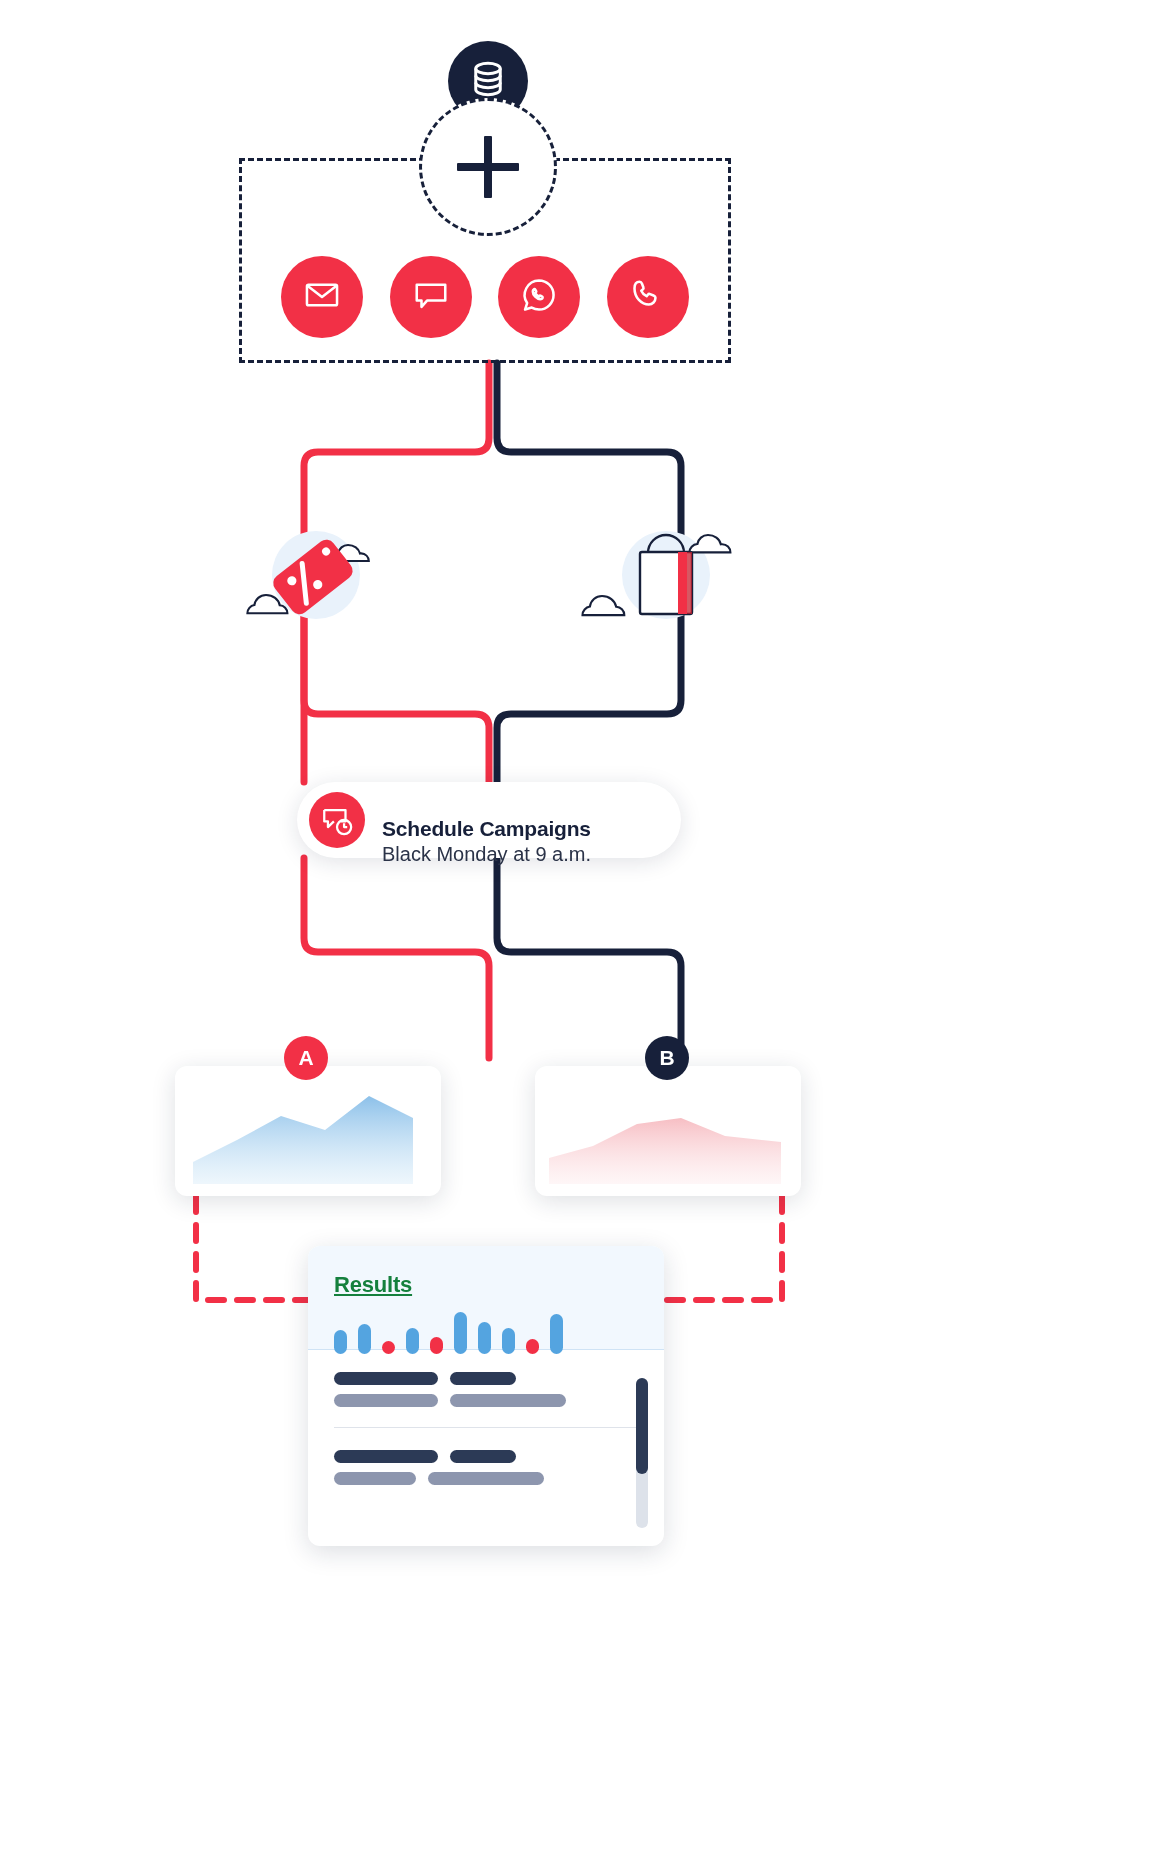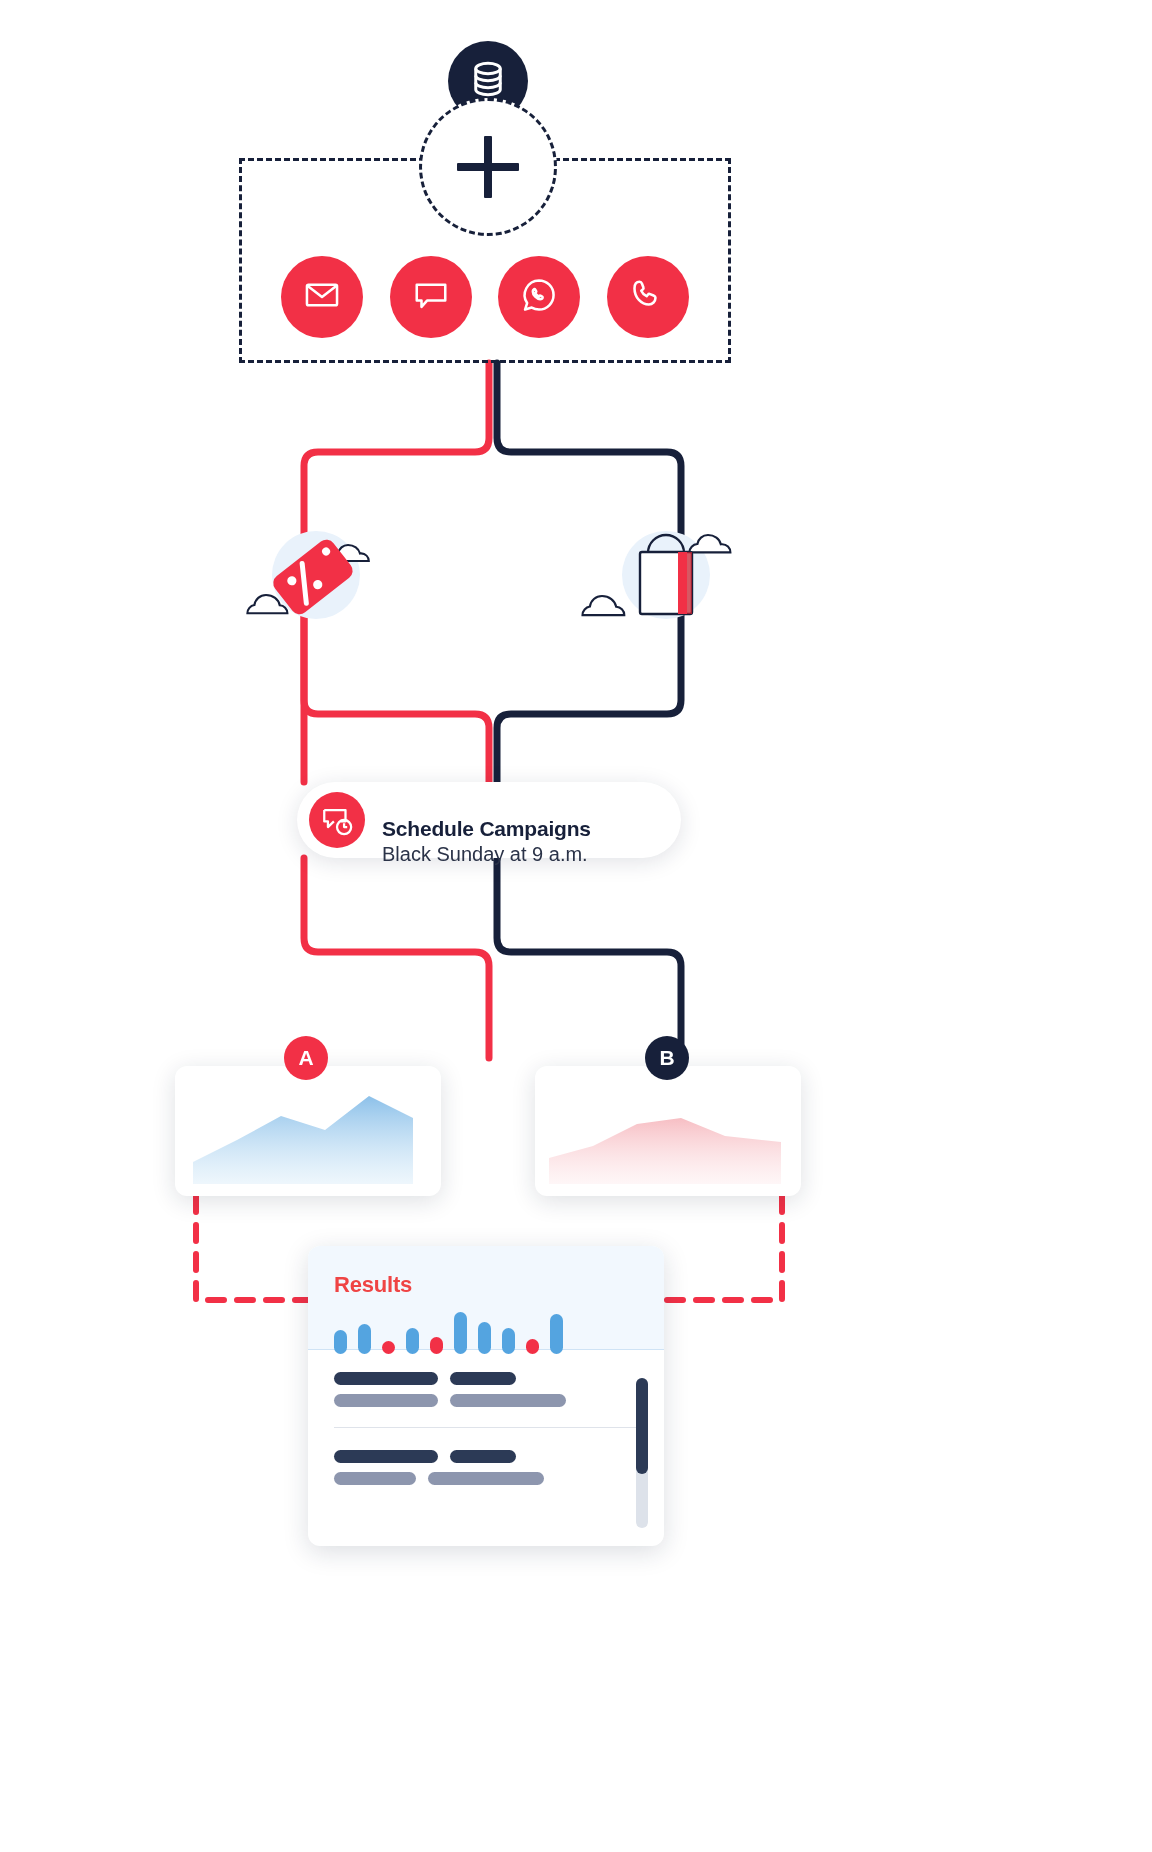--- a/index.html
+++ b/index.html
@@ -113,21 +113,21 @@
     left: 308px; top: 1246px; width: 356px; height: 300px;
     background: #ffffff; border-radius: 12px;
     box-shadow: 0 6px 26px rgba(23,32,58,.15);
     z-index: 5; overflow: hidden;
   }
   #results-head {
     background: #f2f8fe; padding: 26px 26px 0 26px; height: 104px;
     border-bottom: 1px solid #cfe3f5;
   }
   #results-title {
-    font-size: 22px; font-weight: bold; color: #ef4444; letter-spacing: -.2px;
+    font-size: 22px; font-weight: bold; color: #15803d; letter-spacing: -.2px; text-decoration: underline;
   }
   #results-bars {
     display: flex; align-items: flex-end; gap: 11px;
     height: 46px; margin-top: 10px;
   }
   .rbar { width: 13px; border-radius: 7px; }
   #results-rows { padding: 0 26px; }
   .rrow { padding: 22px 0 20px 0; border-bottom: 1px solid #dfe3ea; }
   .rrow:last-child { border-bottom: none; }
   .rline { display: flex; gap: 12px; }
@@ -252,21 +252,21 @@
   <div id="schedule-card" class="abs">
     <div id="schedule-icon">
       <svg width="34" height="34" viewBox="0 0 24 24" fill="none" stroke="#ffffff" stroke-width="1.6" stroke-linejoin="round">
         <path d="M3 5h15v8h-3.2M3 5v8h2.6v4l4.2-4"></path>
         <circle cx="17" cy="17" r="5"></circle>
         <path d="M17 14.3V17h2.2"></path>
       </svg>
     </div>
     <div id="schedule-text">
       <div id="schedule-title">Schedule Campaigns</div>
-      <div id="schedule-sub">Black Sunday at 9 a.m.</div>
+      <div id="schedule-sub">Black Monday at 9 a.m.</div>
     </div>
   </div>
 
 
   <div id="variant-a" class="variant-card abs">
     <svg width="266" height="130" viewBox="0 0 266 130">
       <defs>
         <linearGradient id="gradA" x1="0" y1="0" x2="0" y2="1">
           <stop offset="0" stop-color="#86bde8" stop-opacity=".95"></stop>
           <stop offset="1" stop-color="#d9ecf9" stop-opacity=".45"></stop>

